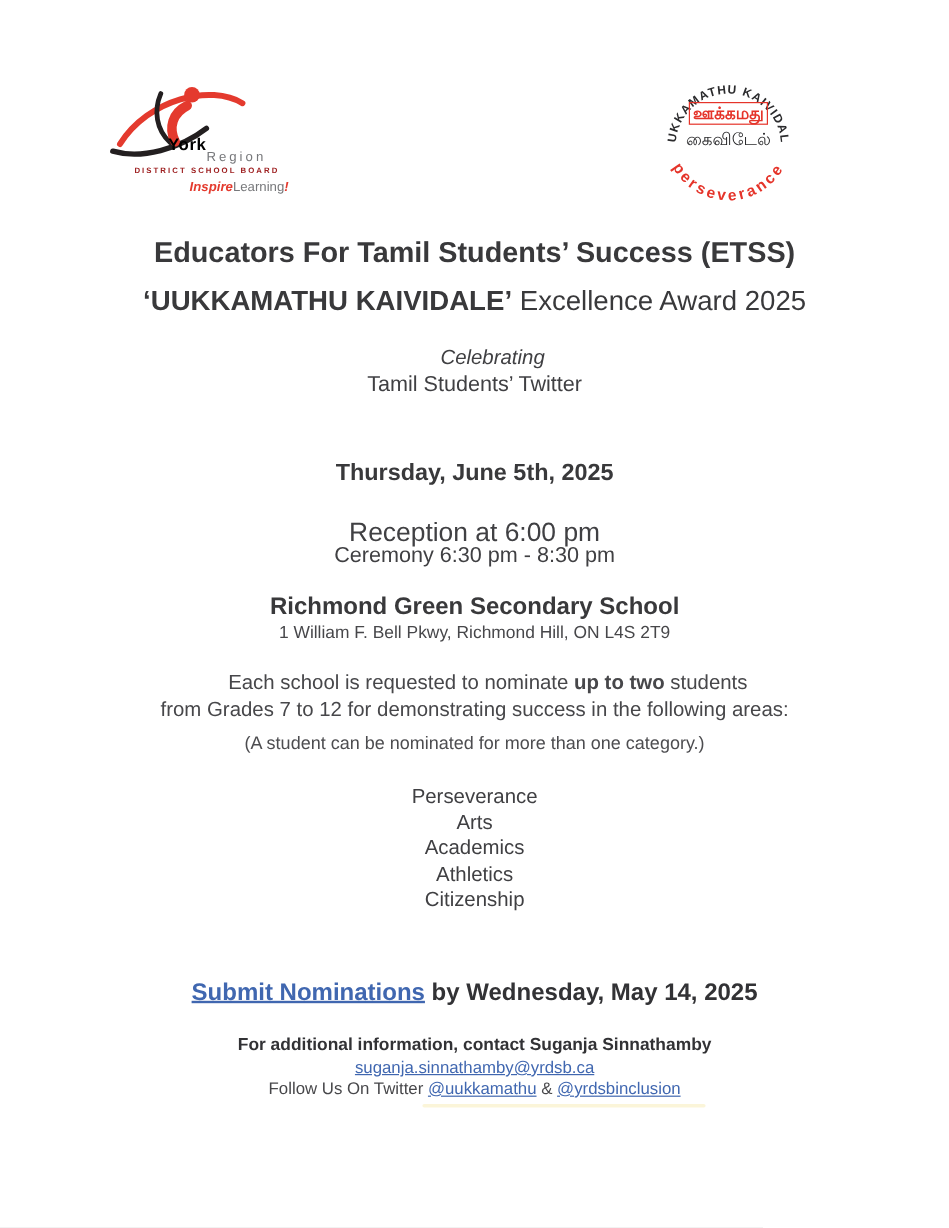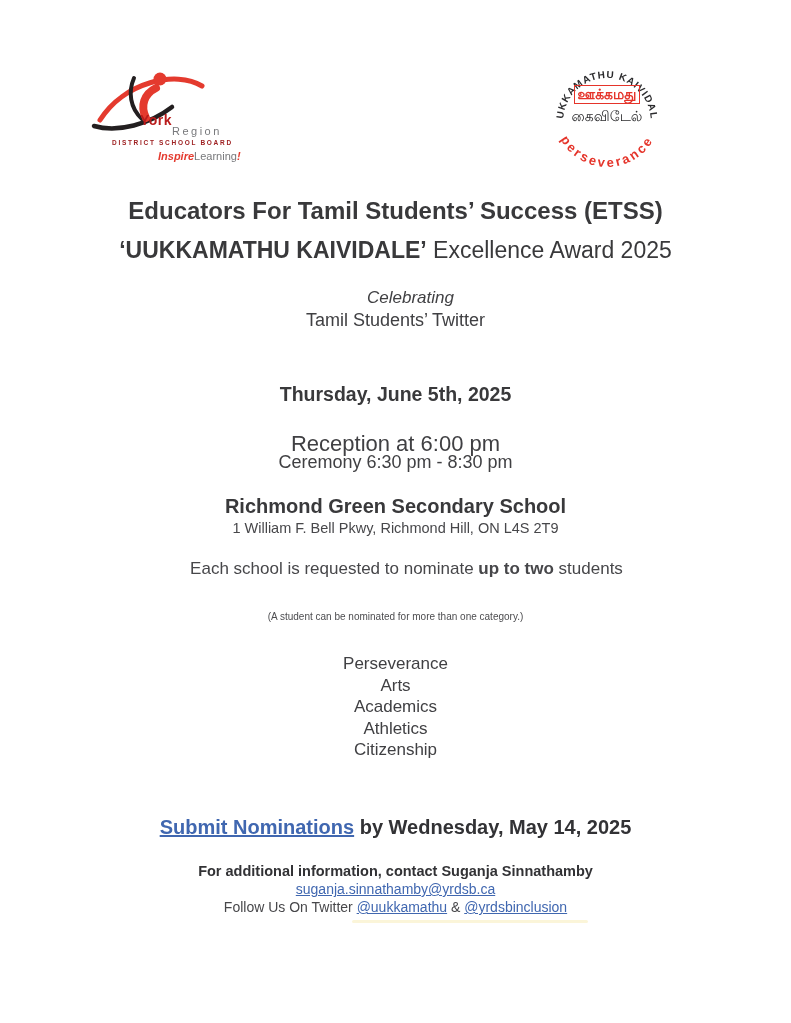--- a/index.html
+++ b/index.html
@@ -7,21 +7,21 @@
   .page {
     position:relative; width:791px; height:1023px; margin:0 auto;
     background:#ffffff; font-family:"Liberation Sans", sans-serif;
     color:#47474a; overflow:hidden;
   }
   .abs { position:absolute; left:0; right:0; text-align:center; }
 
   
   .yrdsb-logo { position:absolute; left:90px; top:66px; width:155px; height:100px; }
   .yrdsb-logo svg { position:absolute; left:0; top:0; }
-  .yrdsb-york   { position:absolute; left:50px; top:46px; font-size:14px; font-weight:bold; color:#b91c1c; letter-spacing:.5px; }
+  .yrdsb-york   { position:absolute; left:50px; top:46px; font-size:14px; font-weight:bold; color:#000000; letter-spacing:.5px; }
   .yrdsb-region { position:absolute; left:82px; top:59px; font-size:11px; color:#77787b; letter-spacing:2.5px; }
   .yrdsb-board  { position:absolute; left:22px; top:73px; font-size:6.5px; font-weight:bold; color:#9e2021; letter-spacing:1.7px; white-space:nowrap; }
   .yrdsb-tag    { position:absolute; left:68px; top:84px; font-size:11px; white-space:nowrap; }
   .yrdsb-tag .inspire { color:#e43a2e; font-weight:bold; font-style:italic; }
   .yrdsb-tag .learning { color:#77787b; }
   .yrdsb-tag .bang { color:#e43a2e; font-weight:bold; font-style:italic; }
 
   
   .badge { position:absolute; left:541px; top:48px; width:132px; height:132px; }
   .badge svg { position:absolute; left:0; top:0; }
@@ -38,21 +38,21 @@
   .celebrating  { top:288px; font-size:17px; font-style:italic; color:#404043;margin-left:30px; }
   .celebrating2 { top:310px; font-size:18px; color:#404043; }
   .date       { top:383px; font-size:19.5px; font-weight:bold; color:#39393b; }
   .reception  { top:431px; font-size:22px; color:#404043; }
   .ceremony   { top:452px; font-size:18px; color:#404043; }
   .venue      { top:495px; font-size:20px; font-weight:bold; color:#39393b; }
   .address    { top:520px; font-size:14.5px; color:#47474a; }
   .nom-line1  { top:559px; font-size:17px; color:#47474a;margin-left:22px; }
   .nom-line1 .b { font-weight:bold; }
   .nom-line2  { top:582px; font-size:17px; color:#47474a; }
-  .nom-note   { top:611px; font-size:10px; color:#4d4d50; }
+  .nom-note   { top:611px; font-size:15px; color:#4d4d50; }
   .categories { top:653px; font-size:17px; line-height:21.6px; color:#404043; }
   .submit-line { top:816px; font-size:20px; font-weight:bold; color:#323235; }
   .contact    { top:863px; font-size:14.5px; font-weight:bold; color:#323235; }
   .email-line { top:881px; font-size:14px; }
   .twitter-line { top:899px; font-size:14px; color:#47474a; }
 
   a.link { color:#4067b0; text-decoration:underline; cursor:pointer; }
   .submit-line a.link { font-weight:bold; }
 
   .scan-artifact { position:absolute; left:352px; top:920px; width:236px; height:3px;
@@ -100,20 +100,21 @@
   <div class="abs celebrating">Celebrating</div>
   <div class="abs celebrating2">Tamil Students’ Twitter</div>
 
   <div class="abs date">Thursday, June 5th, 2025</div>
   <div class="abs reception">Reception at 6:00 pm</div>
   <div class="abs ceremony">Ceremony 6:30 pm - 8:30 pm</div>
   <div class="abs venue">Richmond Green Secondary School</div>
   <div class="abs address">1 William F. Bell Pkwy, Richmond Hill, ON L4S 2T9</div>
 
   <div class="abs nom-line1"><span>Each school is requested to nominate </span><span class="b">up to two</span><span> students</span></div>
+  <div class="abs nom-line2">from Grades 7 to 12 for demonstrating success in the following areas:</div>
   <div class="abs nom-note">(A student can be nominated for more than one category.)</div>
 
   <div class="abs categories">
     <div>Perseverance</div>
     <div>Arts</div>
     <div>Academics</div>
     <div>Athletics</div>
     <div>Citizenship</div>
   </div>
 

